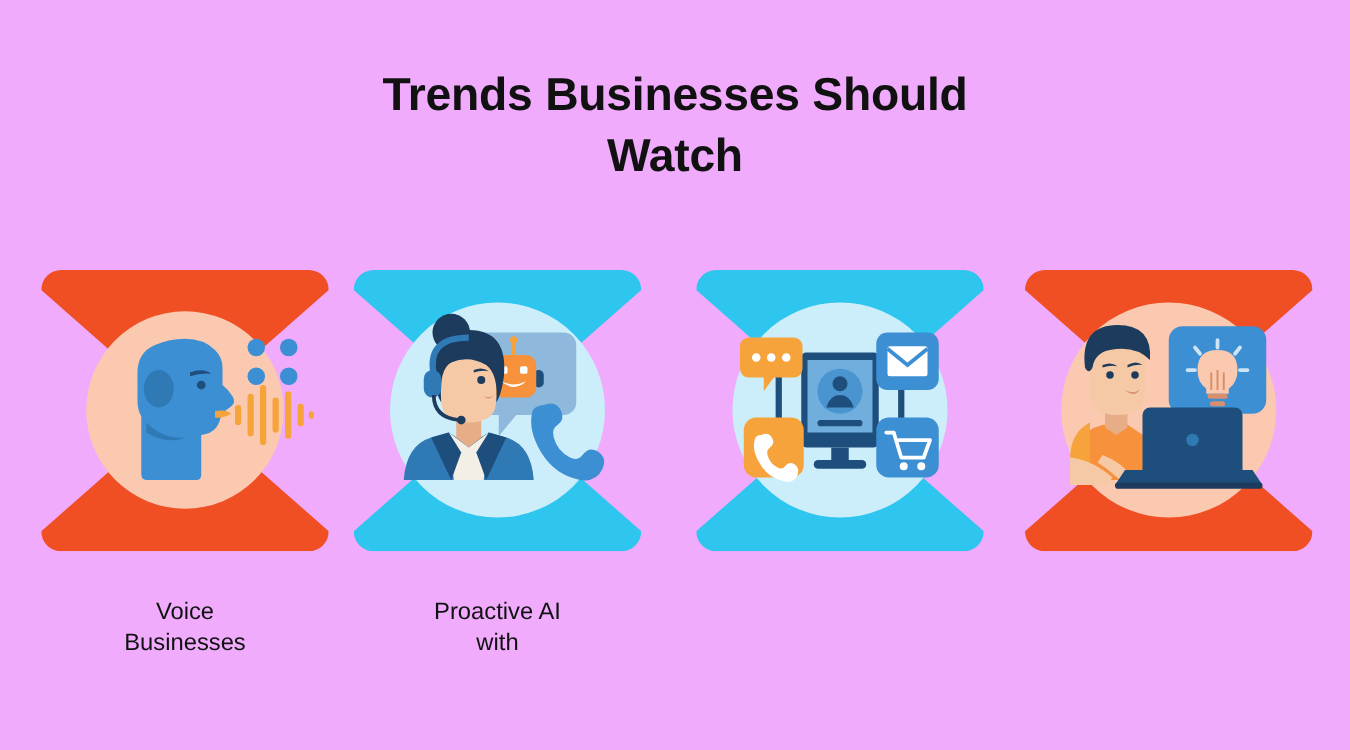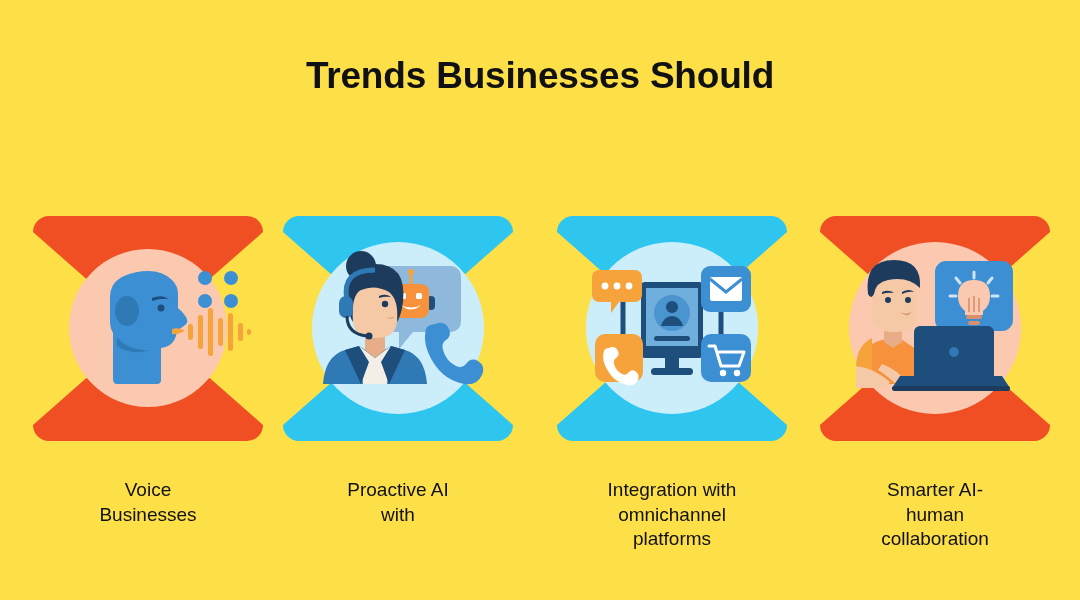--- a/index.html
+++ b/index.html
@@ -2,21 +2,21 @@
 <html><head>
 <meta charset="utf-8">
 <style>
   * { margin:0; padding:0; box-sizing:border-box; }
   html, body {
     width:1080px; height:600px;
     background:#ddf4fd;
     font-family:"Liberation Sans", sans-serif;
     overflow:hidden;
   }
-  .page { position:relative; width:1080px; height:600px; background:#fde047; }
+  .page { position:relative; width:1080px; height:600px; background:#f0abfc; }
 
   .title {
     position:absolute; left:0; top:52px; width:1080px;
     text-align:center;
     font-size:37px; font-weight:bold; line-height:1.32;
     color:#111111; letter-spacing:-0.2px;
   }
   .title .line { display:block; }
 
   .cards { position:absolute; left:0; top:216px; width:1068px; height:340px; }
@@ -39,20 +39,21 @@
     font-size:19px; line-height:1.3; color:#111111;
   }
 </style>
 </head>
 <body>
 
 <div class="page">
 
   <div class="title">
     <span class="line">Trends Businesses Should</span>
+    <span class="line">Watch</span>
   </div>
 
   <div class="cards">
 
     <div class="card card-1">
       <div class="bowtie-wrap">
         <svg class="bowtie" viewBox="0 0 230 225">
           <path d="M16 0 H214 A16 16 0 0 1 230 16 L130 104 A20 20 0 0 1 100 104 L0 16 A16 16 0 0 1 16 0 Z" fill="#f04e23"></path>
           <path d="M100 121 A20 20 0 0 1 130 121 L230 209 A16 16 0 0 1 214 225 H16 A16 16 0 0 1 0 209 Z" fill="#f04e23"></path>
         </svg>
@@ -200,25 +201,20 @@
           <path d="M153 63 l16 13 l16 -13" stroke="#3d8fd4" stroke-width="3" fill="none"></path>
 
           <rect x="144" y="118" width="50" height="48" rx="10" fill="#3d8fd4"></rect>
           <g stroke="#ffffff" stroke-width="3" fill="none" stroke-linecap="round" stroke-linejoin="round">
             <path d="M152 130 h6 l6 20 h18 l5 -14 h-25"></path>
           </g>
           <circle cx="166" cy="157" r="3.2" fill="#ffffff"></circle>
           <circle cx="180" cy="157" r="3.2" fill="#ffffff"></circle>
         </svg>
       </div>
-      <div class="caption">
-        <span>Integration with</span><br>
-        <span>omnichannel</span><br>
-        <span>platforms</span>
-      </div>
     </div>
 
     <div class="card card-4">
       <div class="bowtie-wrap">
         <svg class="bowtie" viewBox="0 0 230 225">
           <path d="M16 0 H214 A16 16 0 0 1 230 16 L130 104 A20 20 0 0 1 100 104 L0 16 A16 16 0 0 1 16 0 Z" fill="#f04e23"></path>
           <path d="M100 121 A20 20 0 0 1 130 121 L230 209 A16 16 0 0 1 214 225 H16 A16 16 0 0 1 0 209 Z" fill="#f04e23"></path>
         </svg>
         <div class="circle" style="left:29px; top:26px; width:172px; height:172px; background:#fbc8b0;"></div>
 
@@ -264,21 +260,16 @@
           <path d="M82 76 q7 -4 12 0 q-6 -1 -12 2 Z" fill="#1d3b5c"></path>
           <path d="M80 96 q8 4 12 -1 q-4 8 -12 1 Z" fill="#d98f6b"></path>
 
           <path d="M100 112 H168 A6 6 0 0 1 174 118 V162 H94 V118 A6 6 0 0 1 100 112 Z" fill="#1d4e7c" transform="translate(0,-2)"></path>
           <circle cx="134" cy="136" r="5" fill="#2f79b5"></circle>
 
           <path d="M80 160 H182 L190 172 H72 Z" fill="#1d4e7c"></path>
           <rect x="72" y="170" width="118" height="5" rx="2.5" fill="#1d3b5c"></rect>
         </svg>
       </div>
-      <div class="caption">
-        <span>Smarter AI-</span><br>
-        <span>human</span><br>
-        <span>collaboration</span>
-      </div>
     </div>
 
   </div>
 </div>
 
 </body></html>

